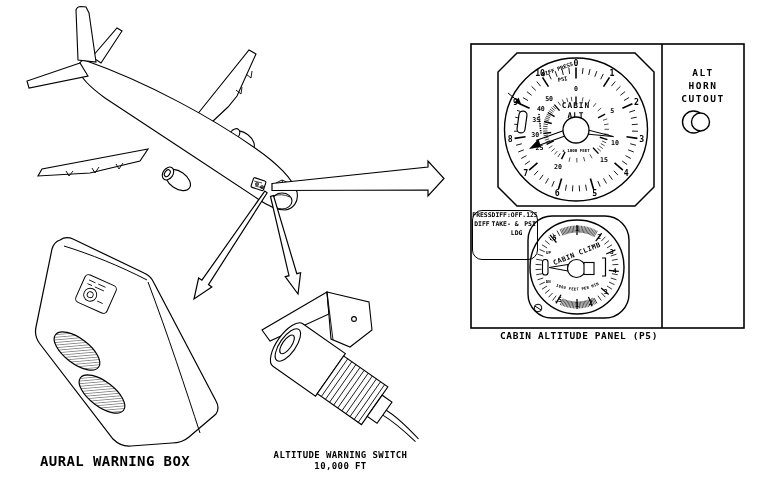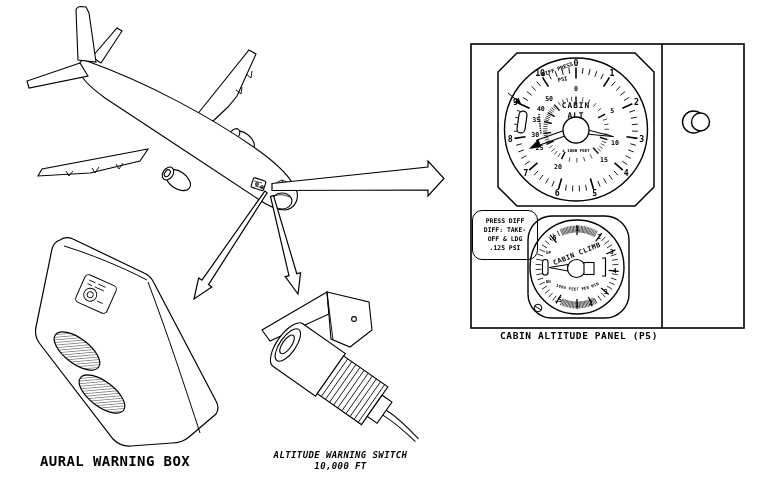--- a/index.html
+++ b/index.html
@@ -1,26 +1,26 @@
 <!DOCTYPE html>
 <html><head>
 <meta charset="utf-8">
 <style>
   html,body{margin:0;padding:0;background:#fff;}
   #stage{position:relative;width:771px;height:481px;background:#fff;overflow:hidden;
          font-family:"DejaVu Sans Mono","Liberation Mono",monospace;}
   svg{position:absolute;left:0;top:0;}
   .cap{position:absolute;color:#000;font-weight:bold;text-align:center;white-space:pre;line-height:11px;}
   #placard{position:absolute;left:472px;top:210px;width:64px;height:48px;border:1.4px solid #000;
-           border-radius:10px;display:flex;flex-direction:column;justify-content:center;
+           border-radius:10px;display:flex;flex-direction:row;justify-content:center;
            font-size:6.4px;line-height:9px;font-weight:bold;text-align:center;color:#000;}
   #althorn{left:663px;top:66px;width:80px;font-size:9.5px;letter-spacing:1.5px;line-height:13px;}
   #panelcap{left:468px;top:330px;width:190px;font-size:9.5px;letter-spacing:0.6px;text-align:right;}
   #auralcap{left:40px;top:456px;width:150px;font-size:14px;letter-spacing:0.4px;}
-  #switchcap{left:243px;top:450px;width:195px;font-size:9px;letter-spacing:0.4px;font-style:italic;}
+  #switchcap{left:243px;top:450px;width:195px;font-size:9px;letter-spacing:0.4px;}
   text{fill:#000;font-family:"DejaVu Sans Mono","Liberation Mono",monospace;font-weight:bold;}
 </style>
 </head>
 <body>
 
 <div id="stage">
 <svg id="art" width="771" height="481" viewBox="0 0 771 481">
   <defs>
     <pattern id="hatch" width="2.6" height="2.6" patternUnits="userSpaceOnUse" patternTransform="rotate(48)">
       <line x1="0" y1="0" x2="0" y2="2.6" stroke="#000" stroke-width="0.8"></line>
@@ -377,20 +377,23 @@
   </g>
 </svg>
 
 <div id="placard">
   <span>PRESS DIFF</span>
   <span>DIFF: TAKE-</span>
   <span>OFF &amp; LDG</span>
   <span>.125 PSI</span>
 </div>
 
+<div id="althorn" class="cap"><span>ALT</span>
+<span>HORN</span>
+<span>CUTOUT</span></div>
 
 <div id="panelcap" class="cap">CABIN ALTITUDE PANEL (P5)</div>
 
 <div id="auralcap" class="cap">AURAL WARNING BOX</div>
 
 <div id="switchcap" class="cap"><span>ALTITUDE WARNING SWITCH</span>
 <span>10,000 FT</span></div>
 </div>
 
 </body></html>

